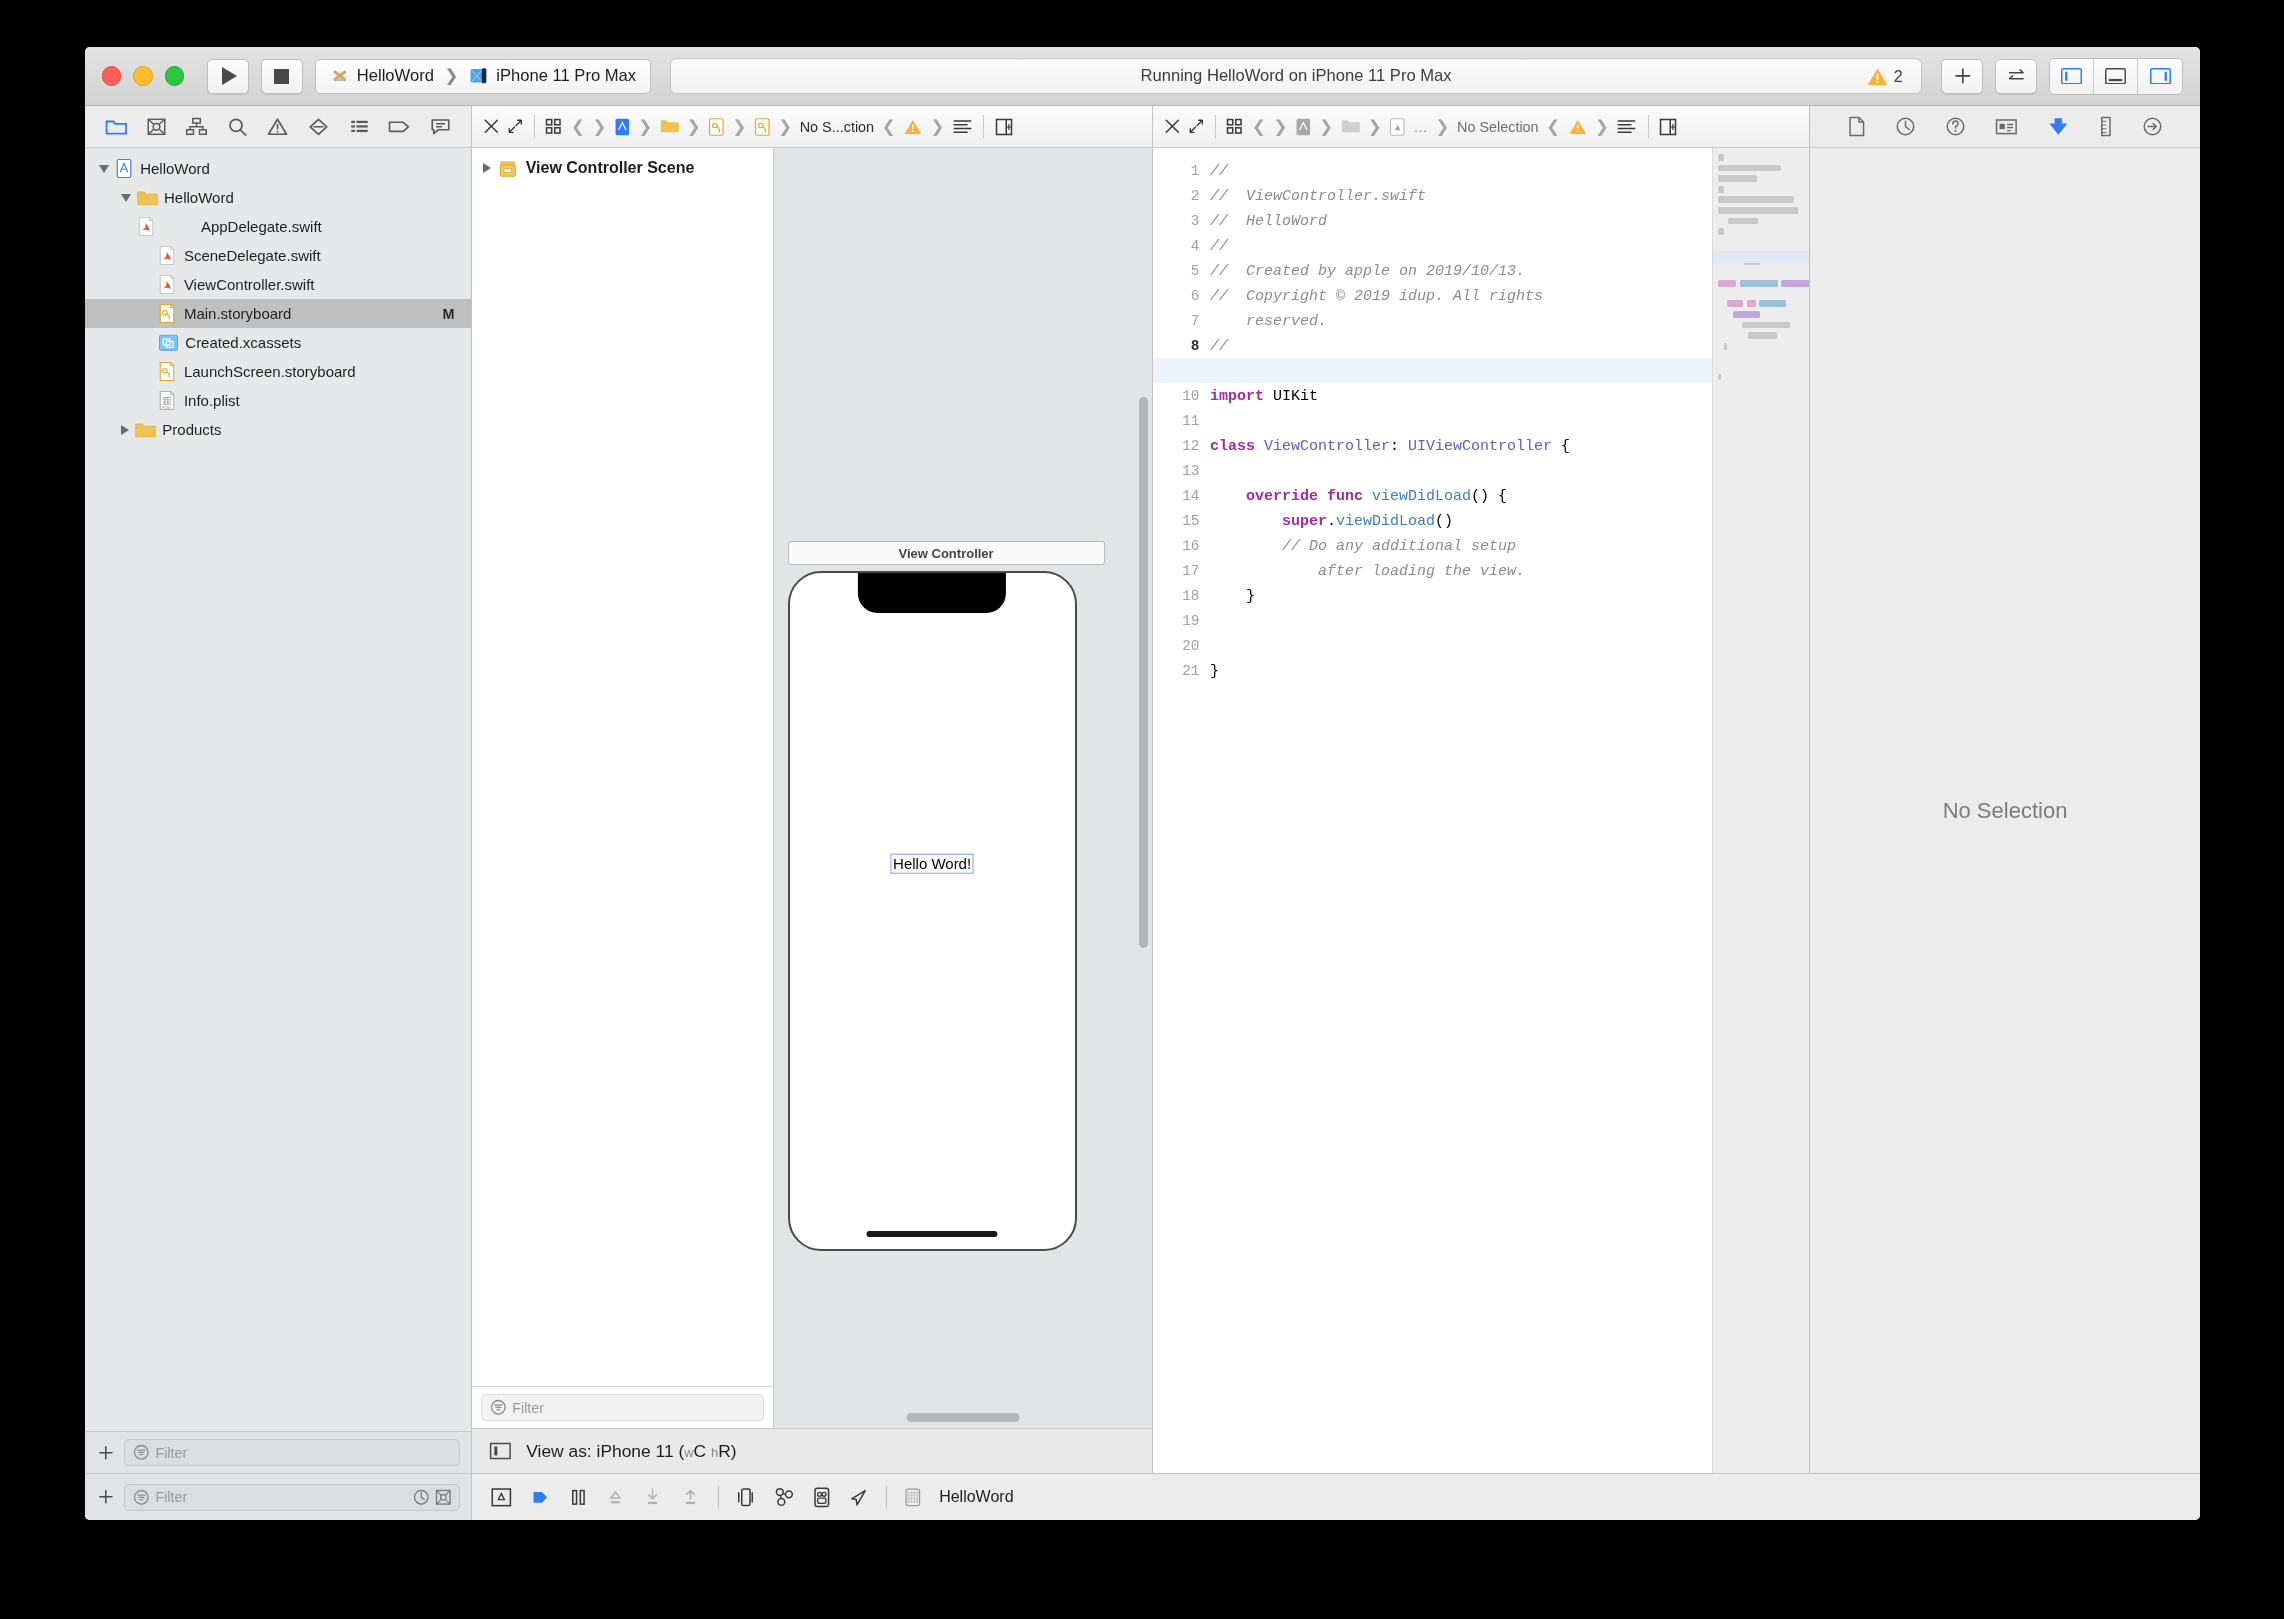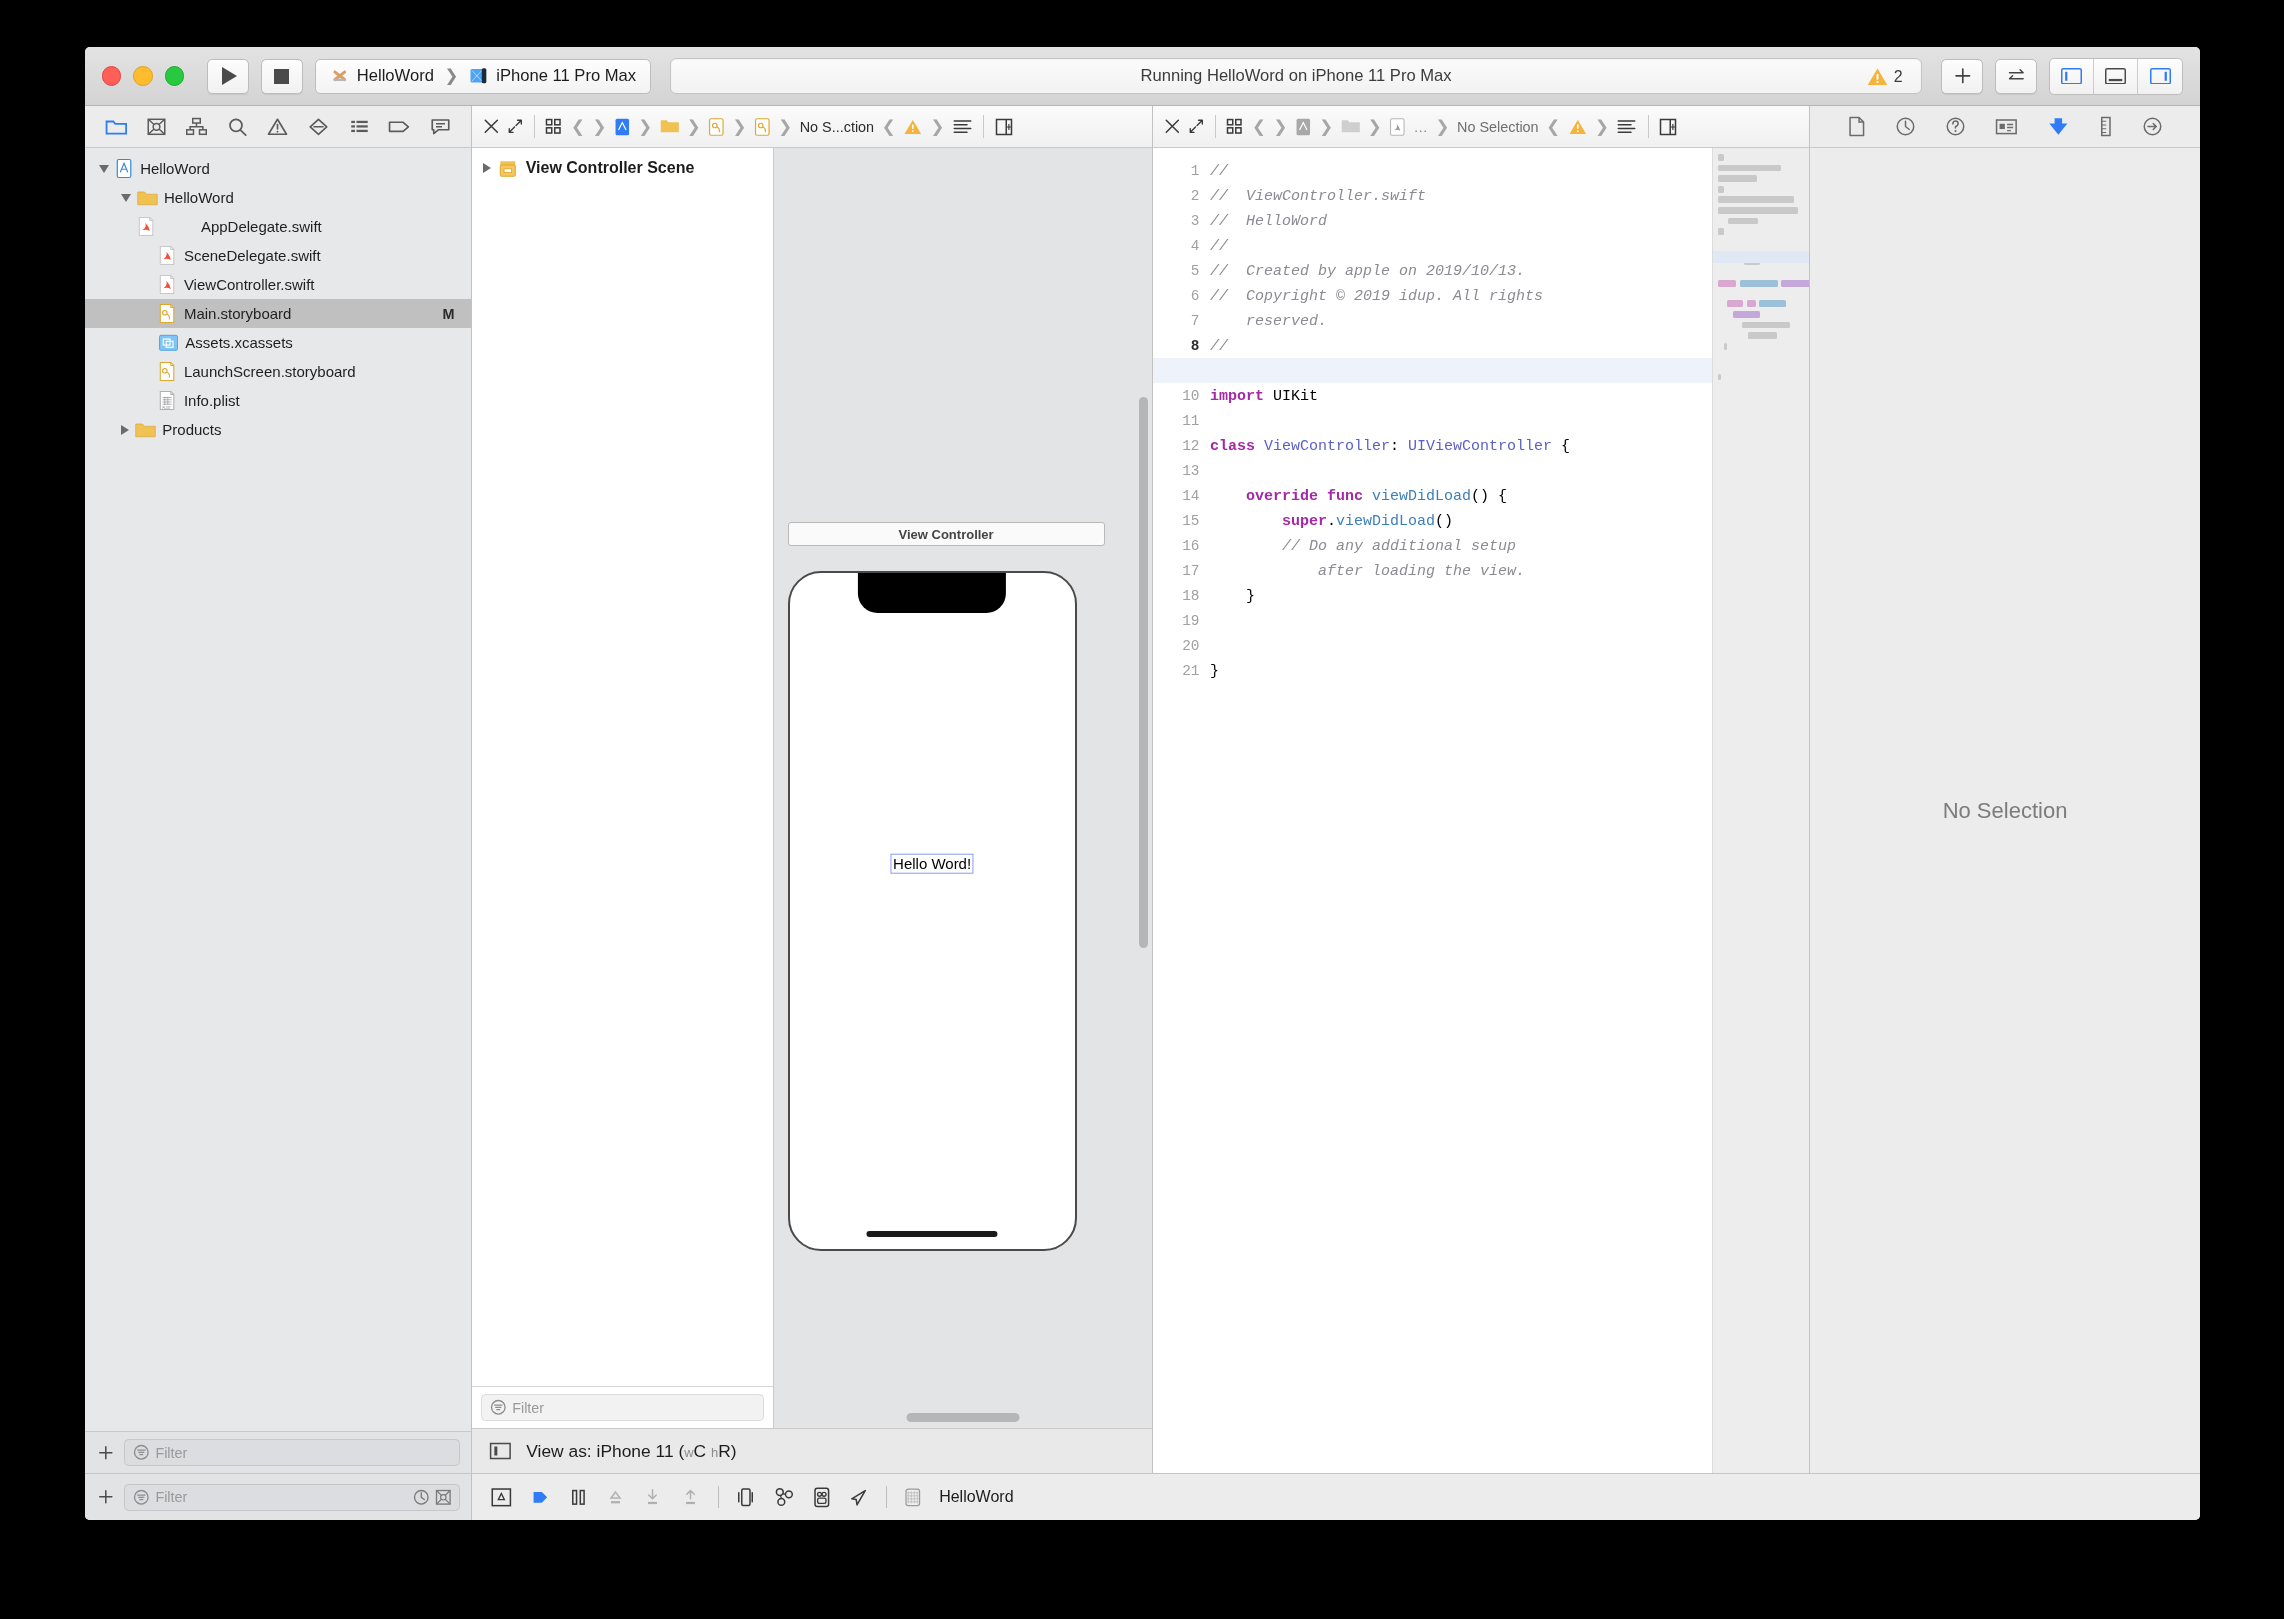--- a/index.html
+++ b/index.html
@@ -387,21 +387,21 @@
           </div>
           <div class="row" style="padding-left: 59px;">
             <div class="tri none"></div>
             <span style="display: flex;">
               <svg width="21" height="19.6" viewBox="0 0 28 26">
                 <rect x="2" y="3" width="24" height="20" rx="2" fill="#7ec5f5" stroke="#4ba2dd" stroke-width="1.2"></rect>
                 <rect x="7" y="8" width="9" height="8" fill="none" stroke="#fff" stroke-width="1.6"></rect>
                 <rect x="11" y="11" width="9" height="8" fill="none" stroke="#fff" stroke-width="1.6"></rect>
               </svg>
             </span>
-            <span>Assets.xcassets</span>
+            <span>Created.xcassets</span>
           </div>
           <div class="row" style="padding-left: 59px;">
             <div class="tri none"></div>
             <span style="display: flex;">
               <svg width="19.6" height="21" viewBox="0 0 26 28">
                 <path d="M3 2 H17 L21 6 V26 H3 Z" fill="#fff" stroke="#e0a830" stroke-width="1.4"></path>
                 <path d="M17 2 V6 H21" fill="none" stroke="#e0a830" stroke-width="1.4"></path>
                 <circle cx="9" cy="13" r="3" fill="none" stroke="#e0a830" stroke-width="1.5"></circle>
                 <path d="M12 15 q4 2 3 7" fill="none" stroke="#e0a830" stroke-width="1.5"></path>
               </svg>
@@ -532,21 +532,21 @@
                 <circle cx="11" cy="11" r="9" fill="none" stroke="#8d8d8d" stroke-width="1.8"></circle>
                 <path d="M6 8 H16 M7.5 11 H14.5 M9 14 H13" stroke="#8d8d8d" stroke-width="1.6" stroke-linecap="round"></path>
               </svg>
               <span class="filter-ph">Filter</span>
             </div>
           </div>
         </div>
 
         <div class="canvas-wrap">
           <div class="canvas">
-            <div class="vc-header" style="top:374px;left:13.6px;width:317px;">
+            <div class="vc-header" style="top:393px;left:13.6px;width:317px;">
               <span>View Controller</span>
             </div>
             <div class="phone" style="left:13.6px; top:423px; width:289px; height:680px;">
               <div class="notch"></div>
               <div class="home-ind"></div>
               <div class="hello-label" style="left:50%; top:43%; transform:translate(-50%,-50%);">Hello Word!</div>
             </div>
           </div>
           <div class="sb-scroll-v"></div>
           <div class="sb-scroll-h"></div>

